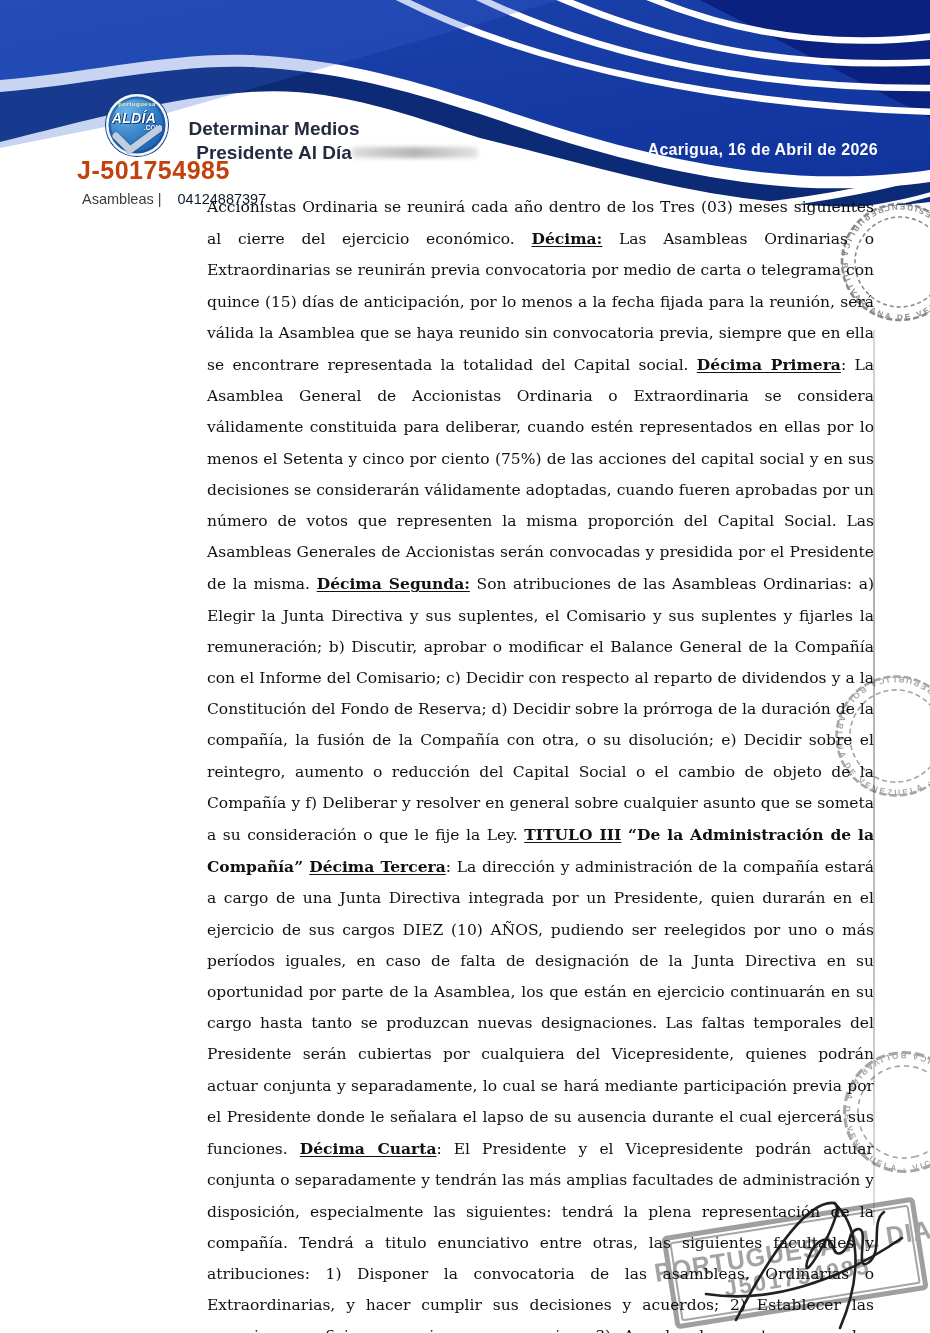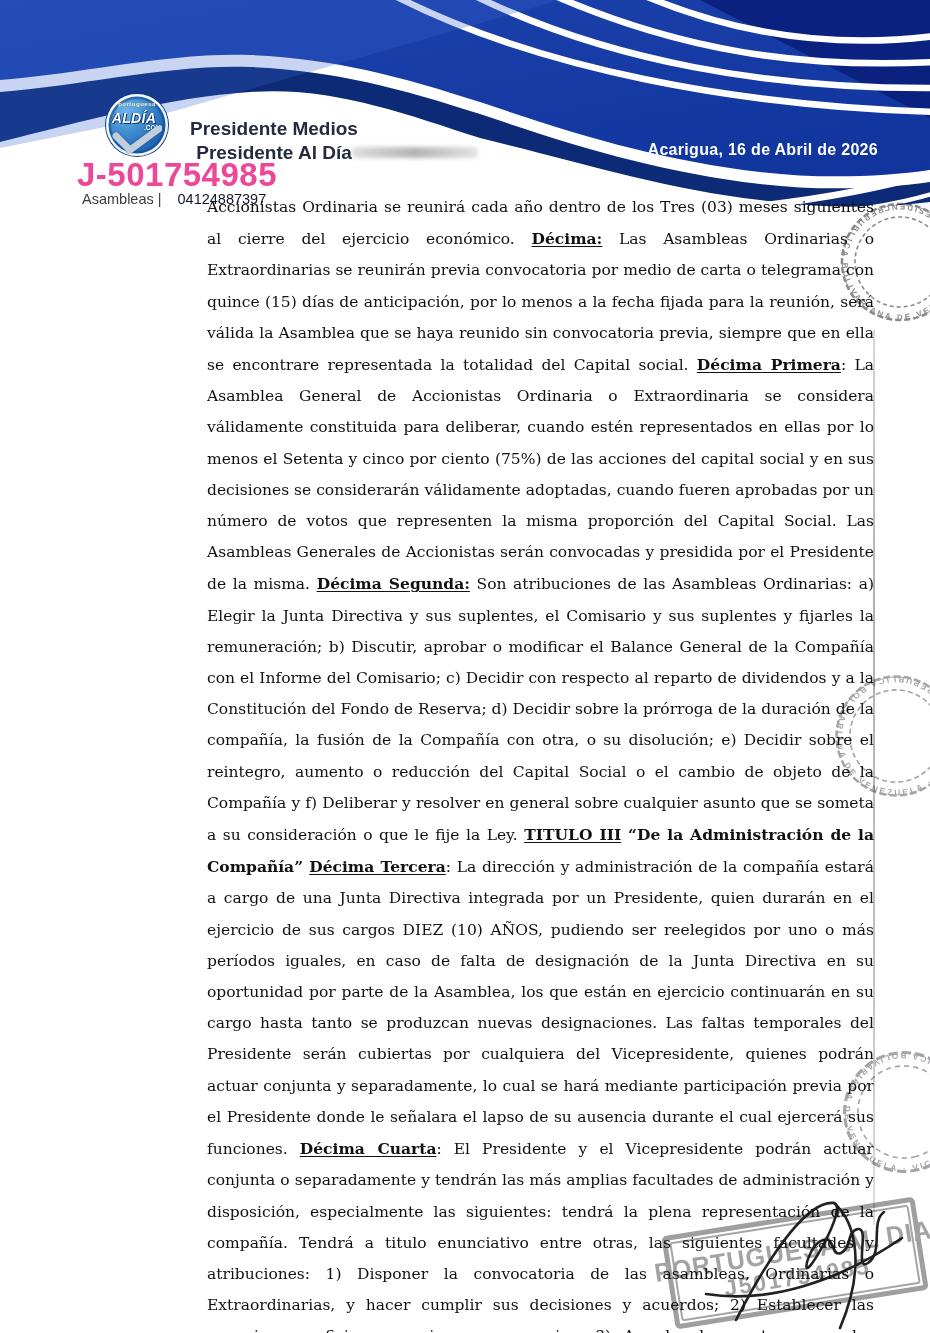--- a/index.html
+++ b/index.html
@@ -39,22 +39,22 @@
     position:absolute;top:30px;right:7px;font-size:6.5px;font-weight:800;color:#ffffff;
     text-shadow:0 0 2px #0d3a78;
   }
   .logo .check{position:absolute;left:6px;bottom:2px;width:50px;height:28px;}
   
   .company-name{
     position:absolute;left:178px;top:117px;width:192px;text-align:center;
     font-size:19px;line-height:24px;font-weight:600;color:#242b40;
   }
   .rif{
-    position:absolute;left:77px;top:156px;font-size:33px;font-weight:800;
-    letter-spacing:.5px;color:#ec4899;
+    position:absolute;left:77px;top:156px;font-size:25px;font-weight:800;
+    letter-spacing:.5px;color:#c2410c;
   }
   .phones{position:absolute;left:82px;top:191px;font-size:14.5px;color:#3c3c3c;}
   .phones .num{margin-left:16px;color:#0f172a;}
   
   .doc-body{
     position:absolute;left:207px;top:192px;width:667px;
     font-family:"DejaVu Serif","Liberation Serif",serif;
     font-size:15.5px;line-height:31.2px;text-align:justify;color:#161616;
     filter:contrast(1.05);
   }
@@ -125,21 +125,21 @@
     <span class="tiny-top">portuguesa</span>
     <span class="aldia">ALDÍA</span>
     <span class="com">.COM</span>
     <svg class="check" viewBox="0 0 50 28">
       <path d="M4,10 L18,24 L48,2" fill="none" stroke="#ffffff" stroke-width="7" stroke-linecap="round" stroke-linejoin="round"></path>
       <path d="M4,10 L18,24 L48,2" fill="none" stroke="#0d3a78" stroke-width="9" stroke-linecap="round" stroke-linejoin="round" opacity="0.25"></path>
     </svg>
   </div>
 
   <div class="company-name">
-    <div>Presidente Medios</div>
+    <div>Determinar Medios</div>
     <div>Presidente Al Día</div>
   </div>
 
   <div class="rif">J-501754985</div>
   <div class="phones">
     <span>Asambleas |</span><span class="num">04124887397</span>
   </div>
 
   <div class="doc-body"><span>Accionistas Ordinaria se reunirá cada año dentro de los Tres (03) meses siguientes al cierre del ejercicio económico. </span><span class="u b">Décima:</span><span> Las Asambleas Ordinarias o Extraordinarias se reunirán previa convocatoria por medio de carta o telegrama con quince (15) días de anticipación, por lo menos a la fecha fijada para la reunión, será válida la Asamblea que se haya reunido sin convocatoria previa, siempre que en ella se encontrare representada la totalidad del Capital social. </span><span class="u b">Décima Primera</span><span>: La Asamblea General de Accionistas Ordinaria o Extraordinaria se considera válidamente constituida para deliberar, cuando estén representados  en ellas por lo menos el Setenta y cinco por ciento (75%) de las acciones del capital social y en sus decisiones se considerarán válidamente adoptadas, cuando fueren aprobadas por un número de votos que representen la misma proporción del Capital Social. Las Asambleas Generales de Accionistas serán convocadas y presidida por el Presidente de la misma. </span><span class="u b">Décima Segunda:</span><span> Son atribuciones de las Asambleas Ordinarias: a) Elegir la Junta Directiva y sus suplentes, el Comisario y sus suplentes y fijarles la remuneración; b) Discutir, aprobar o modificar el Balance General de la Compañía con el Informe del Comisario; c) Decidir con respecto al reparto de dividendos y a la Constitución del Fondo de Reserva; d) Decidir sobre la prórroga de la duración de la compañía, la fusión de la Compañía con otra, o su disolución; e) Decidir sobre el reintegro, aumento o reducción del Capital Social o el cambio de objeto de la Compañía y f) Deliberar y resolver en general sobre cualquier asunto que se someta a su consideración o que le fije la Ley. </span><span class="u b">TITULO III</span><span class="b"> “De la Administración de la Compañía” </span><span class="u b">Décima Tercera</span><span>: La dirección y administración de la compañía estará a cargo de una Junta Directiva integrada por un Presidente, quien durarán en el ejercicio de sus cargos DIEZ (10) AÑOS, pudiendo ser reelegidos por uno o más períodos iguales, en caso de falta de designación de la Junta Directiva en su oportunidad por parte de la Asamblea, los que están en ejercicio continuarán en su cargo hasta tanto se produzcan nuevas designaciones. Las faltas temporales del Presidente serán cubiertas por cualquiera del Vicepresidente, quienes podrán actuar conjunta y separadamente,  lo cual se hará mediante participación previa por el Presidente donde le señalara el lapso de su ausencia durante el cual ejercerá sus funciones. </span><span class="u b">Décima Cuarta</span><span>: El Presidente y el Vicepresidente podrán actuar conjunta o separadamente y tendrán las más amplias facultades de administración y disposición, especialmente las siguientes: tendrá la plena representación de la compañía. Tendrá a titulo enunciativo entre otras, las siguientes facultades y atribuciones: 1) Disponer la convocatoria de las asambleas, Ordinarias o Extraordinarias, y hacer cumplir sus decisiones y acuerdos; 2) Establecer las agencias, y </span><span class="i">oficinas</span><span> que juzgue necesarias; 3) Acordar los gastos generales ordinarios de la Compañía y los extraordinarios o especiales; 4) Determinar los apartados que deben hacerse</span></div>
 

